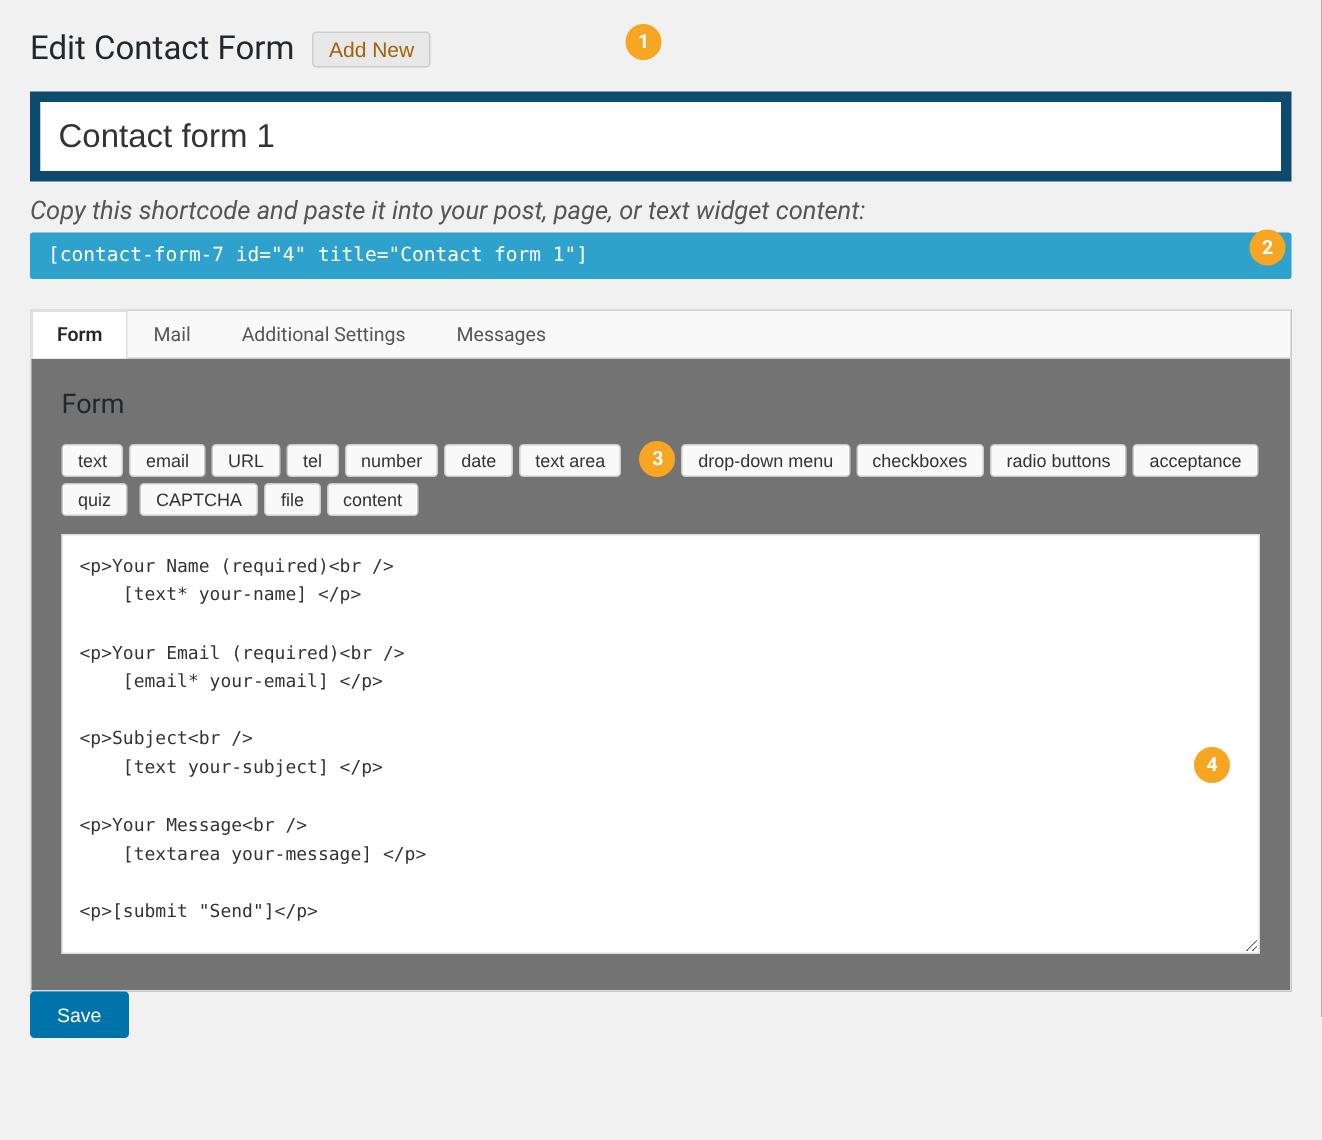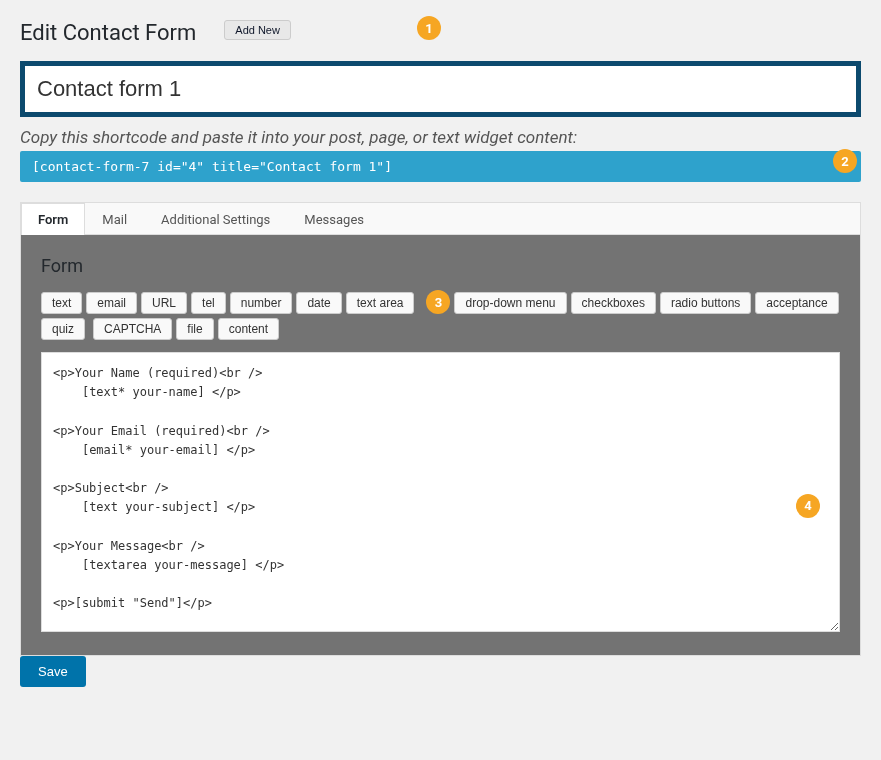--- a/index.html
+++ b/index.html
@@ -9,42 +9,42 @@
       font-size: 13px;
       color: #333;
     }
     .page-wrap {
       max-width: 881px;
       margin: 0 auto;
       padding: 20px 20px 30px 20px;
     }
     .page-header {
       display: flex;
-      align-items: flex-start;
-      gap: 28px;
+      align-items: flex-end;
+      gap: 12px;
       margin-bottom: 16px;
     }
     .page-title {
       font-size: 22px;
       font-weight: 400;
       color: #23282d;
     }
     .add-new-btn {
       background: #e8e8e8;
       border: 1px solid #ccc;
       border-radius: 3px;
       padding: 3px 10px;
-      font-size: 11px;
-      cursor: pointer;
-      color: #0f172a;
+      font-size: 14px;
+      cursor: pointer;
+      color: #a16207;
     }
 
     .form-name-section {
       background: #a3a3a3;
-      border: 5px solid #0c4a6e;
+      border: 7px solid #0c4a6e;
       margin-bottom: 10px;
     }
     .form-name-input {
       width: 100%;
       font-size: 22px;
       padding: 10px 12px;
       border: none;
       outline: none;
       color: #333;
     }

